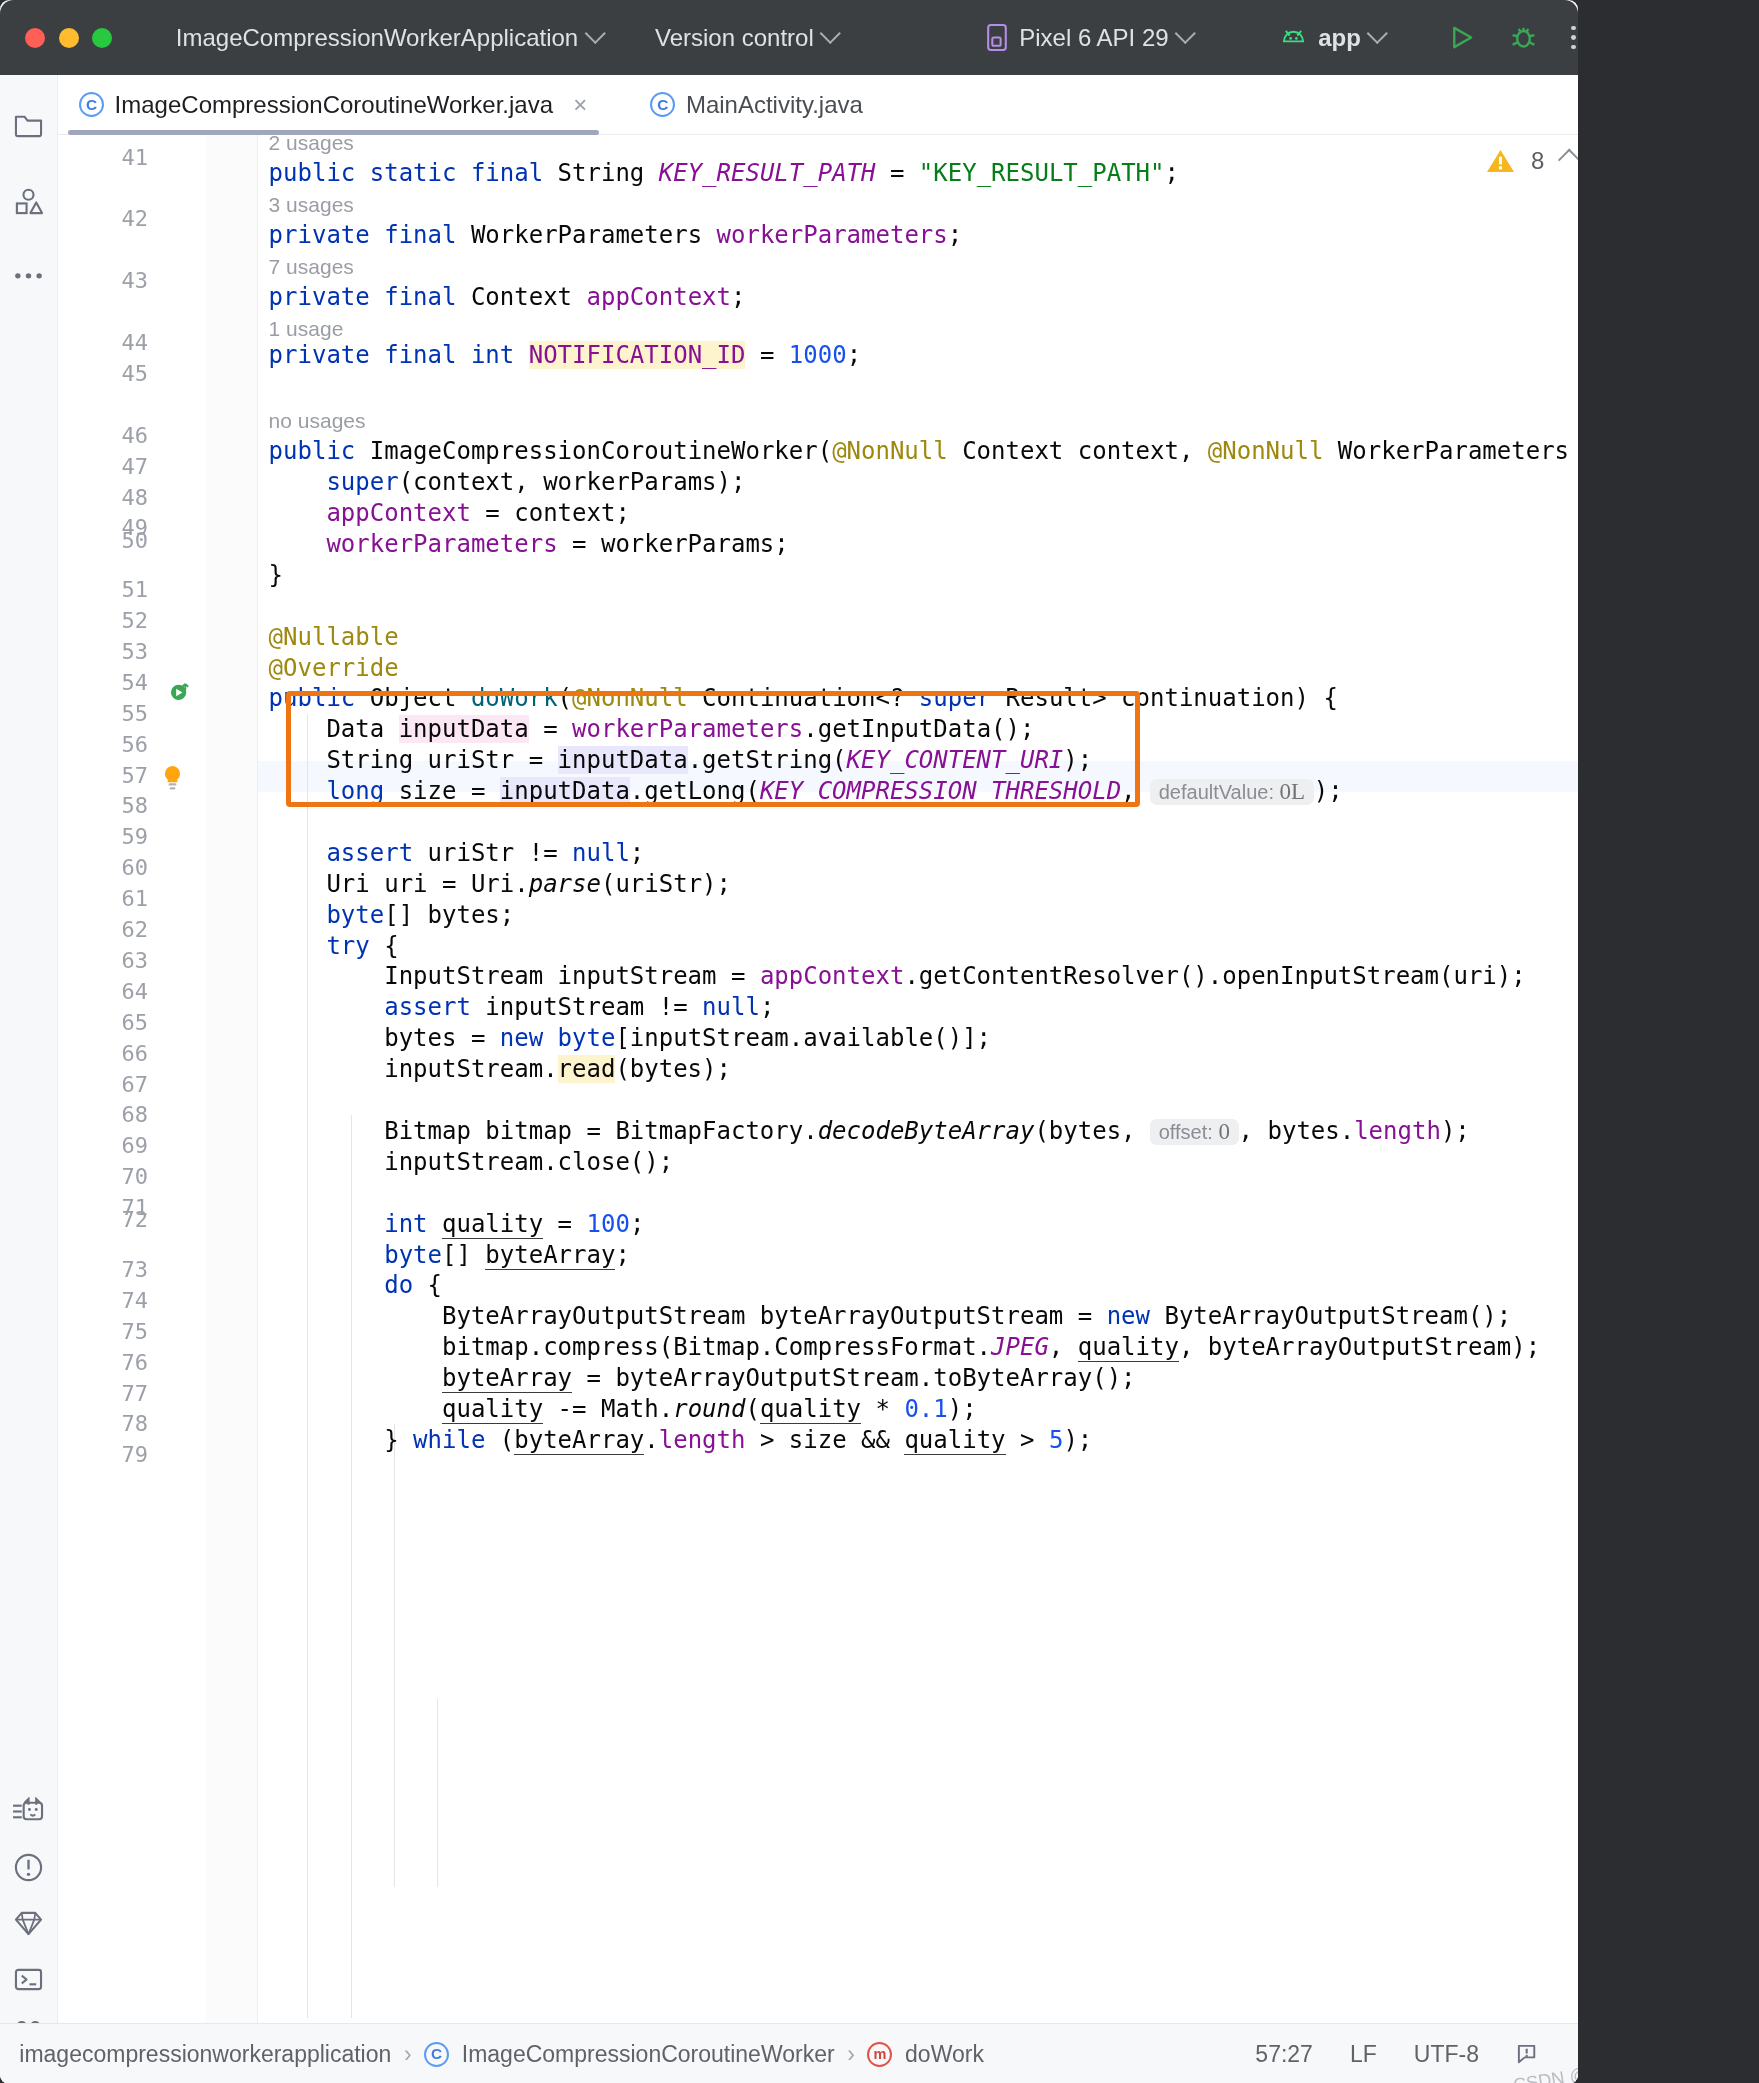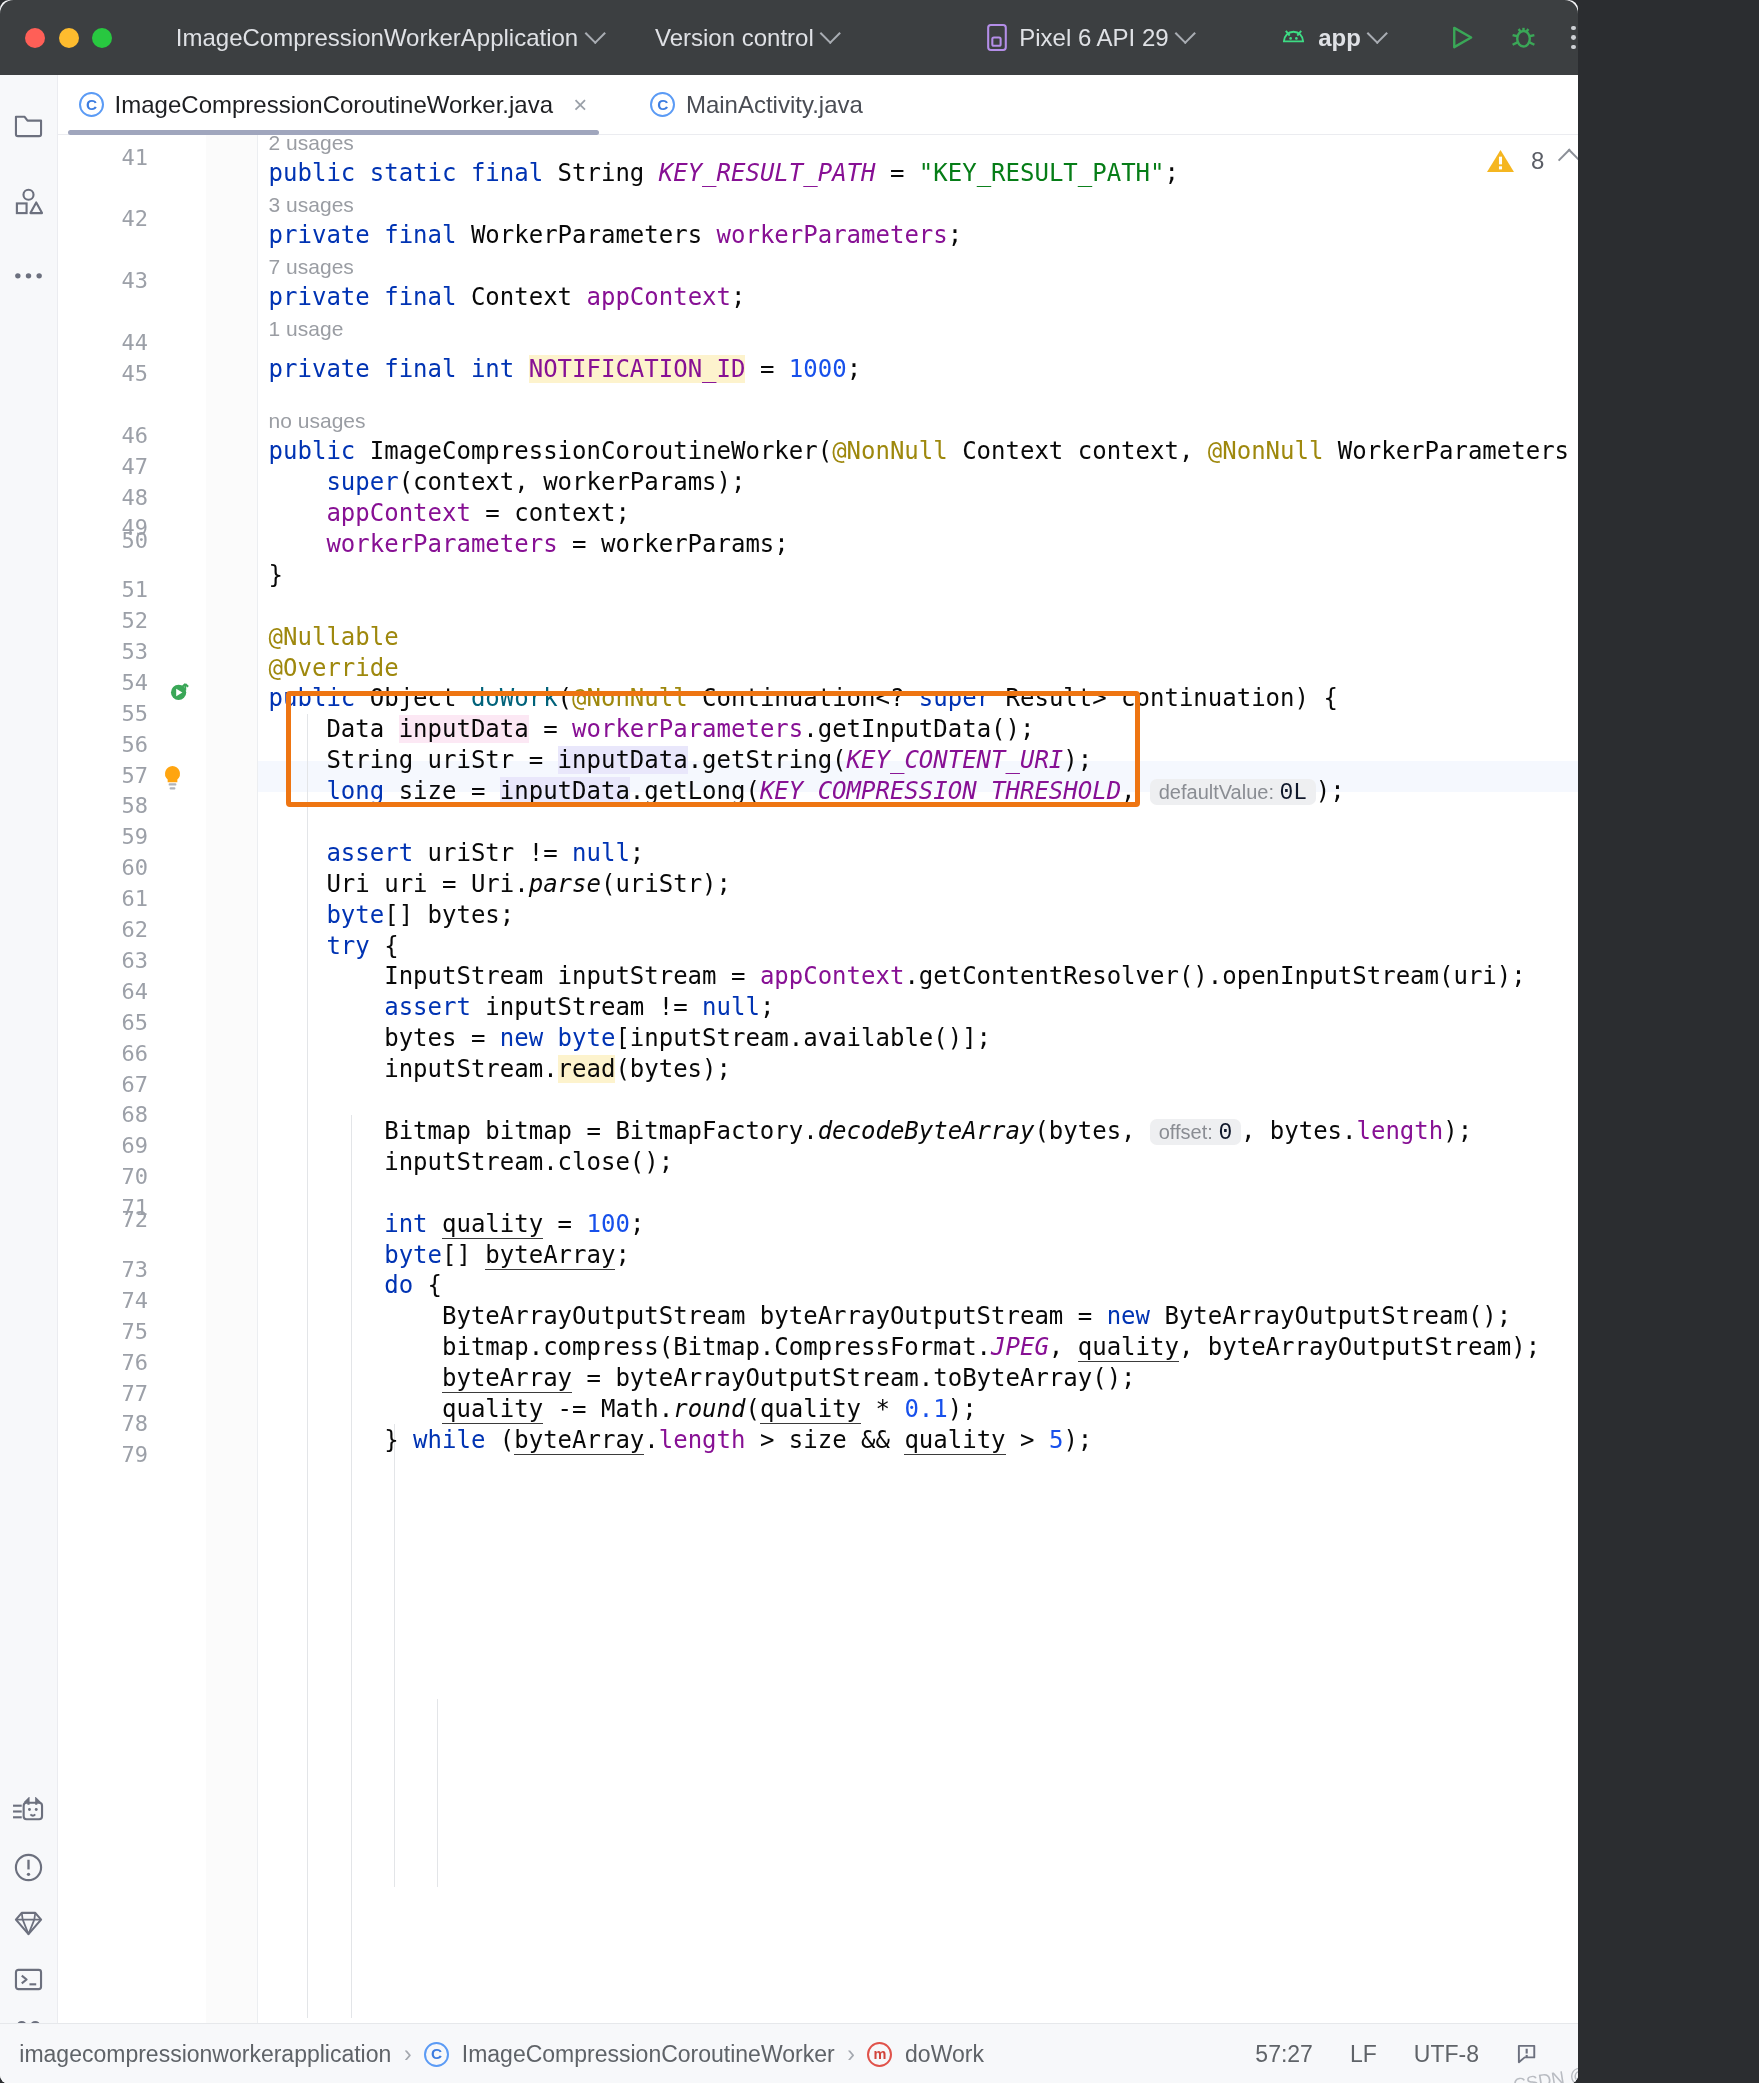--- a/index.html
+++ b/index.html
@@ -157,21 +157,21 @@
     font-size: 21px; color: #9a9da3;
   }
   .hl-y { background: #fdf3cd; }
   .hl-p { background: #fce8f4; }
   .hl-l { background: #e9e7fb; }
   .ul   { border-bottom: 1.5px solid #3b3b3b; }
   .pill {
     background: #eeeff1; color: #8a8d93; border-radius: 6.8px;
     padding: 1.9px 8.7px; font-family: "Liberation Sans", sans-serif; font-size: 20px;
   }
-  .pill .num { color: #0f172a; font-family: Liberation Mono, monospace; font-size:23px;}
+  .pill .num { color: #737373; font-family: Liberation Serif, serif; font-size:23px;}
 
   
   .caret-line {
     position: absolute; left: 148px; right: 72px;
     height: 31px; background: #f5f8fe;
   }
   
   .caret-gut { position:absolute; left:0; width:148px; height:31px; background:#f5f8fe; }
 
   
@@ -500,21 +500,21 @@
       <div class="ln usages" style="top:-7.7px">2 usages</div>
       <div class="ln" style="top:23px"><span class="kw">public</span> <span class="kw">static</span> <span class="kw">final</span> String <span class="sfld">KEY_RESULT_PATH</span> = <span class="str">"KEY_RESULT_PATH"</span>;</div>
 
       <div class="ln usages" style="top:54px">3 usages</div>
       <div class="ln" style="top:85px"><span class="kw">private</span> <span class="kw">final</span> WorkerParameters <span class="fld">workerParameters</span>;</div>
 
       <div class="ln usages" style="top:116px">7 usages</div>
       <div class="ln" style="top:147px"><span class="kw">private</span> <span class="kw">final</span> Context <span class="fld">appContext</span>;</div>
 
       <div class="ln usages" style="top:178px">1 usage</div>
-      <div class="ln" style="top:219px"><span class="kw">private</span> <span class="kw">final</span> <span class="kw">int</span> <span class="hl-y"><span class="fld">NOTIFICATION_ID</span></span> = <span class="num">1000</span>;</div>
+      <div class="ln" style="top:205px"><span class="kw">private</span> <span class="kw">final</span> <span class="kw">int</span> <span class="hl-y"><span class="fld">NOTIFICATION_ID</span></span> = <span class="num">1000</span>;</div>
 
       <div class="ln usages" style="top:270px">no usages</div>
       <div class="ln" style="top:301px"><span class="kw">public</span> ImageCompressionCoroutineWorker(<span class="anno">@NonNull</span> Context context, <span class="anno">@NonNull</span> WorkerParameters</div>
       <div class="ln" style="top:332px">    <span class="kw">super</span>(context, workerParams);</div>
       <div class="ln" style="top:363px">    <span class="fld">appContext</span> = context;</div>
       <div class="ln" style="top:394px">    <span class="fld">workerParameters</span> = workerParams;</div>
       <div class="ln" style="top:425px">}</div>
 
       <div class="ln" style="top:487px"><span class="anno">@Nullable</span></div>
       <div class="ln" style="top:518px"><span class="anno">@Override</span></div>

